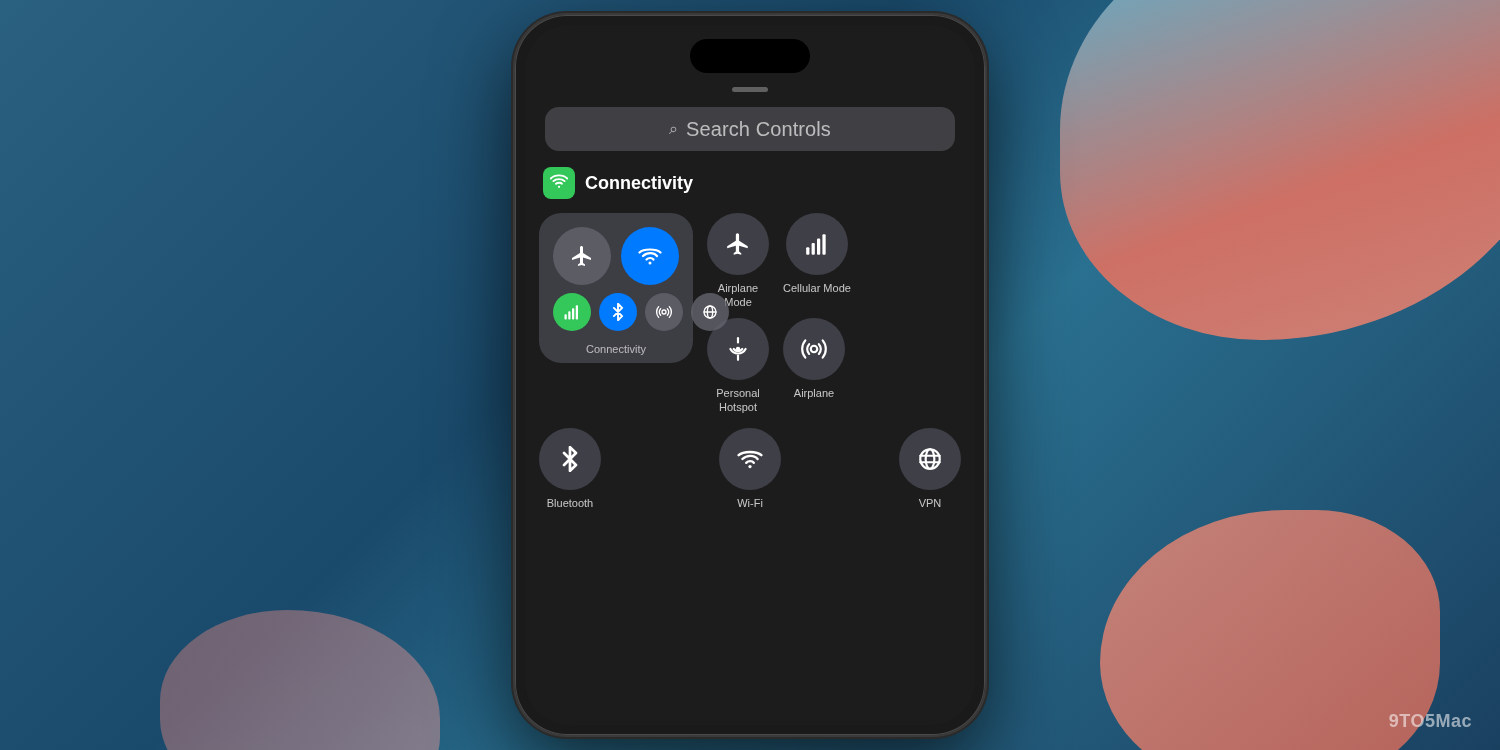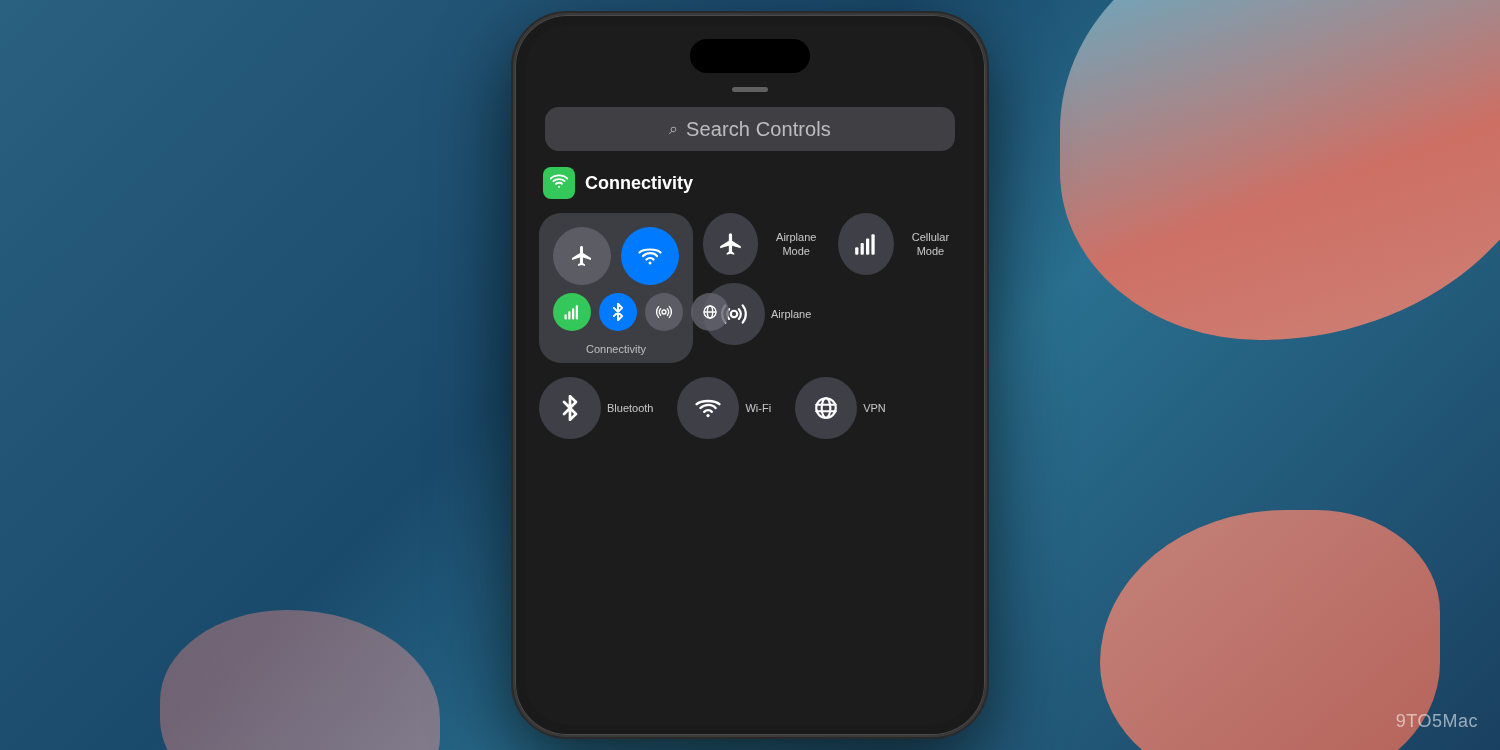--- a/index.html
+++ b/index.html
@@ -47,24 +47,24 @@
       width: 280px;
       height: 200px;
       background: linear-gradient(120deg, #c07878 0%, #e09898 100%);
       border-radius: 50% 60% 40% 50%;
       opacity: 0.5;
     }
 
     .watermark {
       position: absolute;
       bottom: 18px;
-      right: 22px;
+      right: 28px;
       color: rgba(255,255,255,0.55);
       font-size: 18px;
-      font-weight: 400;
+      font-weight: 700;
       letter-spacing: 0.5px;
       z-index: 10;
     }
 
     
     .phone-frame {
       position: absolute;
       left: 50%;
       top: 50%;
       transform: translate(-50%, -50%);
@@ -176,23 +176,23 @@
 
     .section-title {
       color: white;
       font-size: 18px;
       font-weight: 600;
     }
 
     
     .bottom-row {
       display: flex;
-      gap: 24px;
+      gap: 6px;
       margin-top: 14px;
-      justify-content: flex-start;
+      justify-content: space-between;
     }
 
     
     .full-grid {
       position: relative;
     }
 
     .row-one {
       display: flex;
       gap: 10px;
@@ -210,21 +210,21 @@
     }
 
     .right-bottom-row {
       display: flex;
       gap: 10px;
     }
 
     
     .ctrl-item {
       display: flex;
-      flex-direction: row;
+      flex-direction: column;
       align-items: center;
       gap: 6px;
     }
 
     .ctrl-circle-lg {
       width: 62px;
       height: 62px;
       border-radius: 50%;
       background: rgba(75, 75, 85, 0.75);
       display: flex;
@@ -401,20 +401,32 @@
                     <rect x="12" y="7" width="3" height="15" rx="1"></rect>
                     <rect x="17" y="3" width="3" height="19" rx="1"></rect>
                   </svg>
                 </div>
                 <span class="ctrl-lbl">Cellular Mode</span>
               </div>
             </div>
 
             <div class="right-bottom-row">
 
+              <div class="ctrl-item">
+                <div class="ctrl-circle-lg">
+                  <svg width="26" height="26" viewBox="0 0 24 24" fill="none" stroke="white" stroke-width="2" stroke-linecap="round">
+                    <circle cx="12" cy="12" r="2" fill="white" stroke="none"></circle>
+                    <path d="M8 12a5 5 0 0 0 8 0"></path>
+                    <path d="M5 12a8 8 0 0 0 14 0"></path>
+                    <line x1="12" y1="2" x2="12" y2="6"></line>
+                    <line x1="12" y1="18" x2="12" y2="22"></line>
+                  </svg>
+                </div>
+                <span class="ctrl-lbl">Personal Hotspot</span>
+              </div>
 
               <div class="ctrl-item">
                 <div class="ctrl-circle-lg">
                   <svg width="26" height="26" viewBox="0 0 24 24" fill="none" stroke="white" stroke-width="2" stroke-linecap="round">
                     <circle cx="12" cy="12" r="3"></circle>
                     <path d="M7.5 7.5a6.5 6.5 0 0 0 0 9"></path>
                     <path d="M16.5 7.5a6.5 6.5 0 0 1 0 9"></path>
                     <path d="M4 4a12.5 12.5 0 0 0 0 16"></path>
                     <path d="M20 4a12.5 12.5 0 0 1 0 16"></path>
                   </svg>

